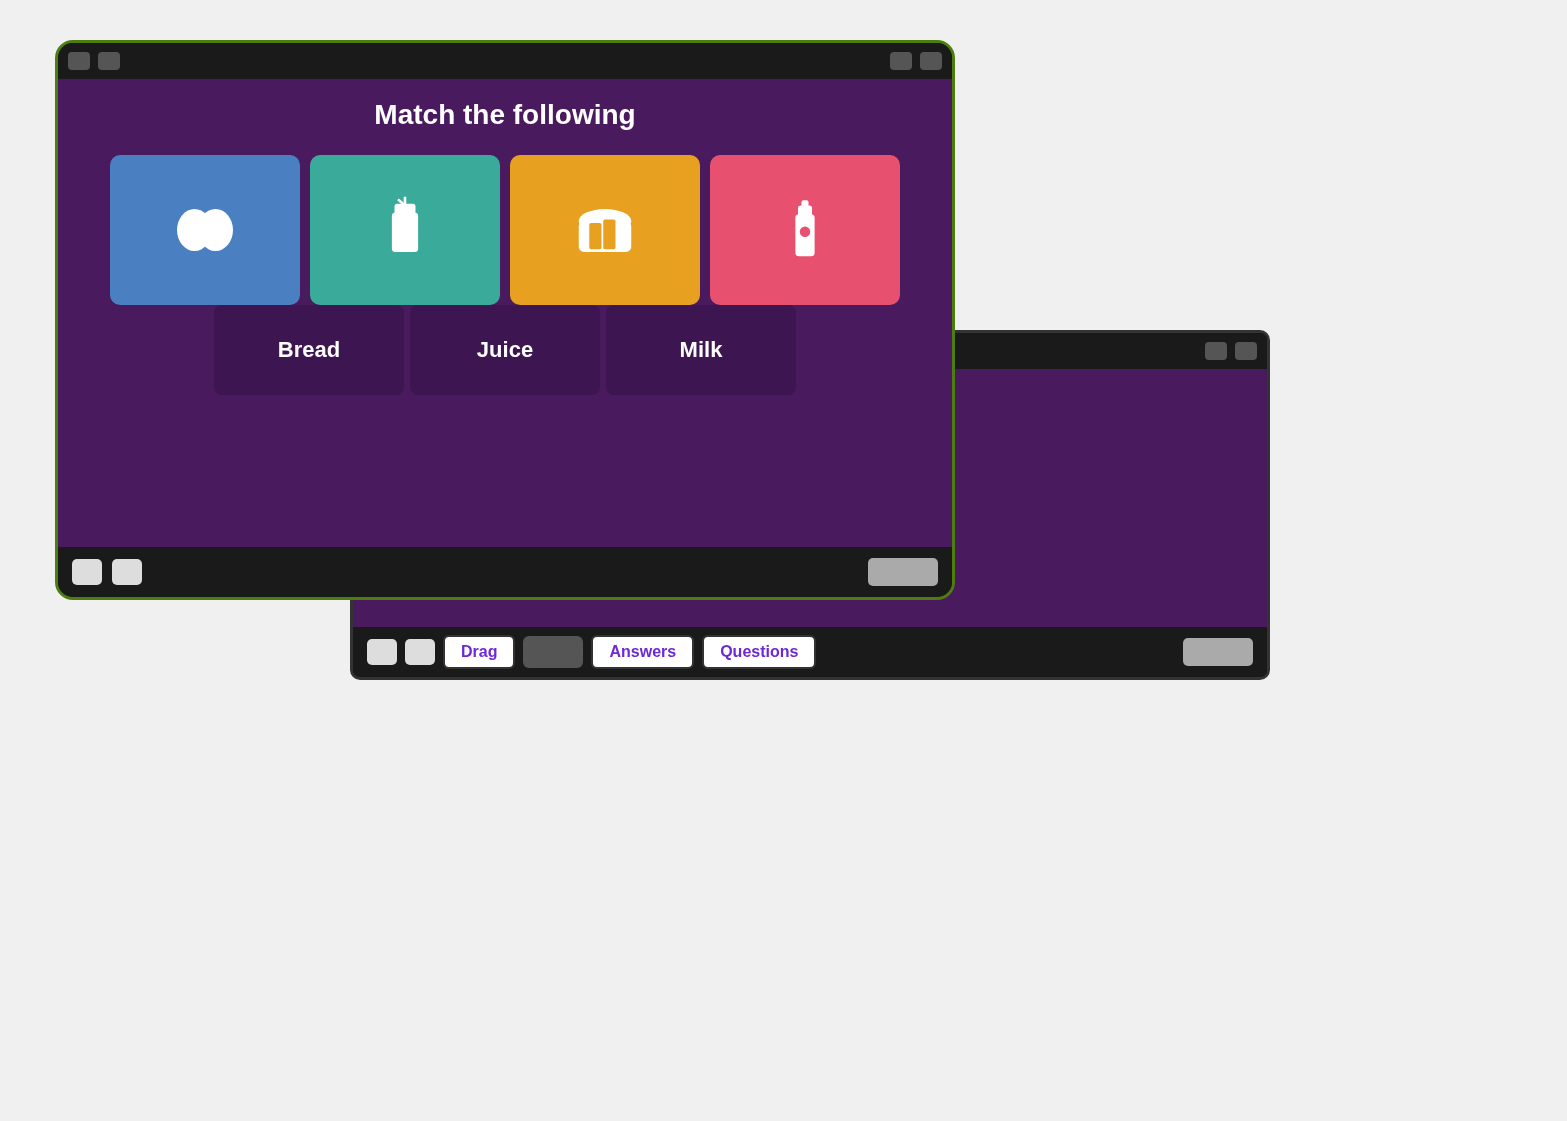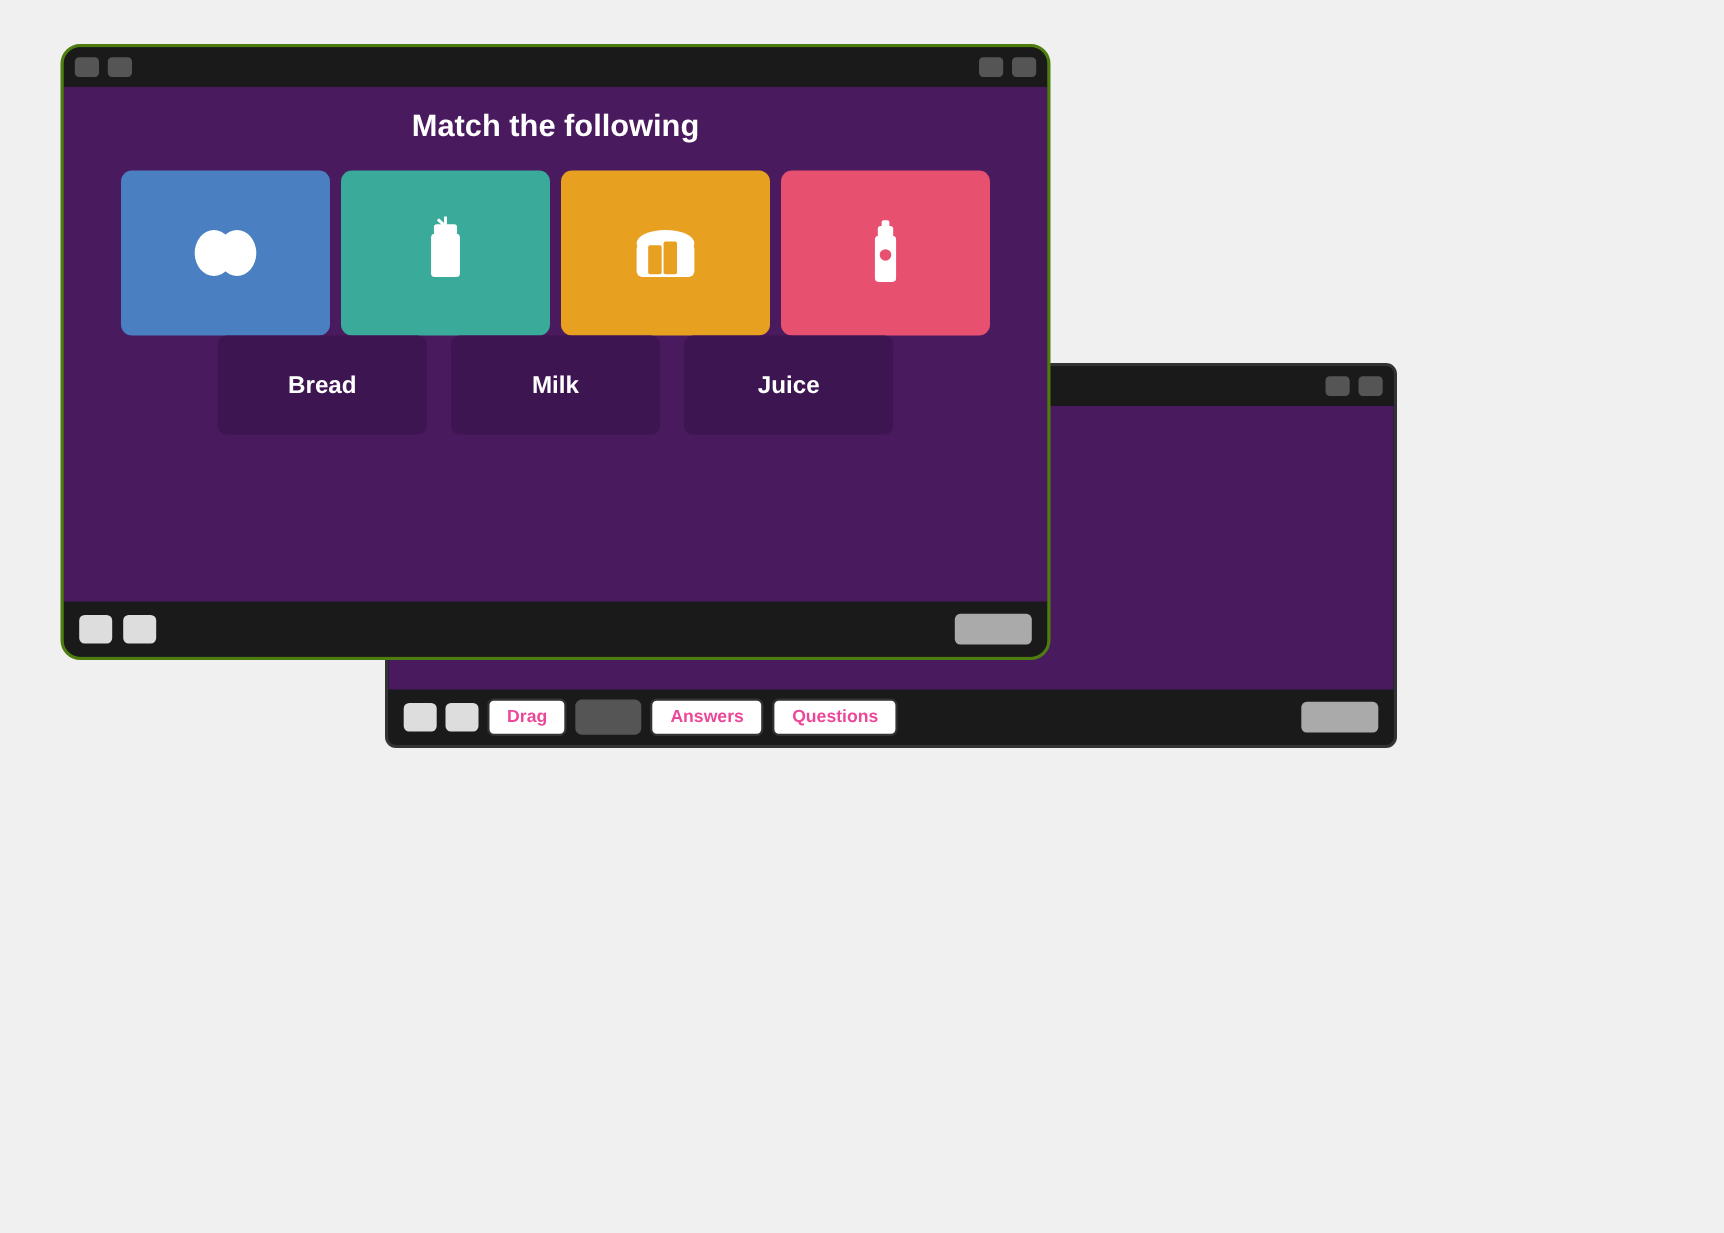--- a/index.html
+++ b/index.html
@@ -87,21 +87,21 @@
     .card-pink { background: #e85070; }
 
     .card svg {
       width: 70px;
       height: 70px;
       fill: white;
     }
 
     .labels-row {
       display: flex;
-      gap: 22px;
+      gap: 6px;
       width: 100%;
       justify-content: center;
       margin-top: 0;
     }
 
     .label-cell {
       width: 190px;
       height: 90px;
       background: #3d1550;
       border-radius: 8px;
@@ -180,21 +180,21 @@
       gap: 8px;
     }
 
     .toolbar-btn {
       background: white;
       border: 2px solid #333;
       border-radius: 6px;
       padding: 6px 16px;
       font-size: 16px;
       font-weight: bold;
-      color: #ec4899;
+      color: #6d28d9;
       cursor: pointer;
     }
 
     .toolbar-btn-dark {
       background: #555;
       border: none;
       border-radius: 6px;
       width: 60px;
       height: 32px;
       cursor: pointer;
@@ -273,25 +273,25 @@
           <rect x="21" y="6" width="8" height="8" rx="2" fill="white"></rect>
           <circle cx="25" cy="42" r="6" fill="#e85070"></circle>
         </svg>
       </div>
     </div>
     <div class="labels-row">
       <div class="label-cell">
         <span>Bread</span>
       </div>
       <div class="label-cell">
+        <span>Juice</span>
+      </div>
+      <div class="label-cell">
         <span>Milk</span>
       </div>
-      <div class="label-cell">
-        <span>Juice</span>
-      </div>
     </div>
   </div>
   <div class="window-bottombar">
     <div class="bottom-btn-small"></div>
     <div class="bottom-btn-small"></div>
     <div class="bottom-btn-nav"></div>
   </div>
 </div>
 
 </body></html>

